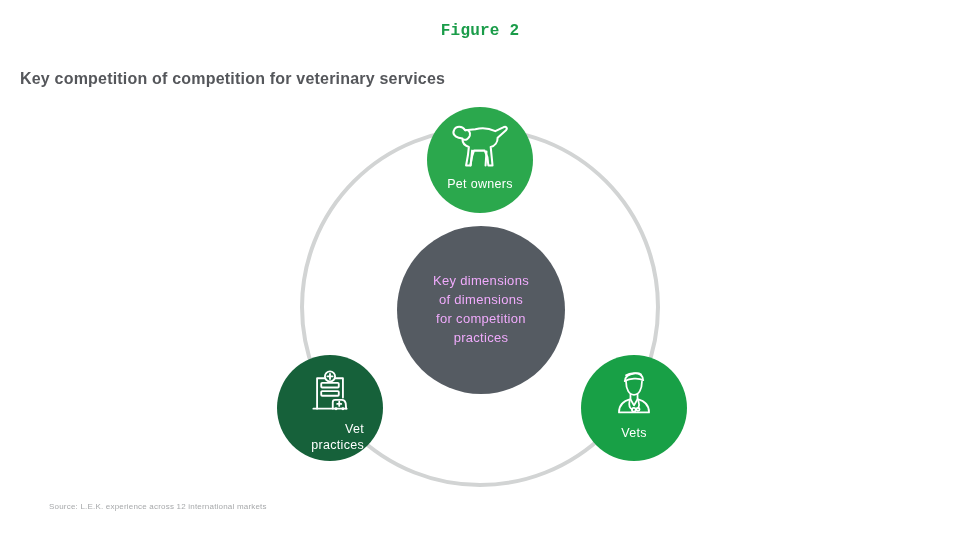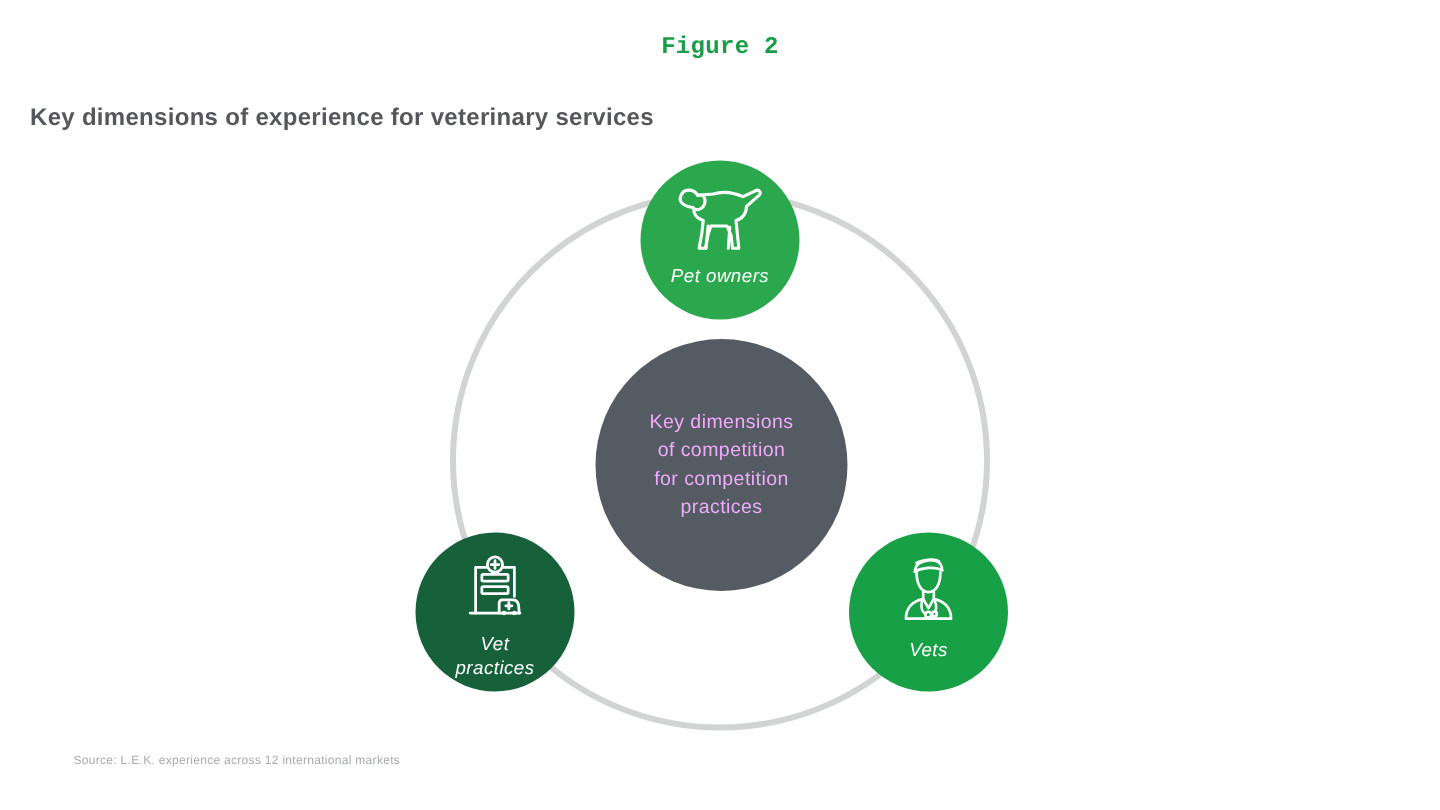--- a/index.html
+++ b/index.html
@@ -44,51 +44,51 @@
   .center-text span { display: block; }
   .node {
     position: absolute;
     width: 106px; height: 106px;
     border-radius: 50%;
     display: flex; flex-direction: column; align-items: center;
     color: #ffffff;
   }
   .node-top   { left: 427px; top: 107px; background: #2ba84d; }
   .node-left  { left: 277px; top: 355px; background: #16613a; }
-  .node-right { left: 566px; top: 355px; background: #18a046; }
+  .node-right { left: 581px; top: 355px; background: #18a046; }
   .node svg { display: block; }
   .node-top svg   { margin-top: 13px; }
   .node-left svg  { margin-top: 14px; }
   .node-right svg { margin-top: 10px; }
   .node-label {
     margin-top: 5px;
     font-size: 12.5px; letter-spacing: 0.3px;
-    text-align: center; line-height: 1.25; font-style: italic;
+    text-align: right; line-height: 1.25;
   }
   .node-left .node-label { width: 68px; }
   .source-note {
     position: absolute; left: 20px; top: 502px;
     font-size: 8px; color: #a7a9ab; letter-spacing: 0.2px; margin-left: 29px;
   }
 </style>
 </head>
 <body>
 
 <div class="page">
 
   <div class="figure-label">Figure 2</div>
 
-  <div class="page-title">Key dimensions of experience for veterinary services</div>
+  <div class="page-title">Key competition of competition for veterinary services</div>
 
   <div class="ring" style="border-color: rgb(210, 212, 212);"></div>
 
   <div class="center-circle" style="background-color: rgb(85, 91, 98);">
     <div class="center-text">
       <span>Key dimensions</span>
-      <span>of competition</span>
+      <span>of dimensions</span>
       <span>for competition</span>
       <span>practices</span>
     </div>
   </div>
 
   <div class="node node-top" style="background-color: rgb(43, 168, 77);">
     <svg width="68" height="52" viewBox="0 0 72 56" fill="none" stroke="#ffffff" stroke-width="2.2" stroke-linecap="round" stroke-linejoin="round">
       <path d="M20 11 C17 6 10 6 8 11 C6 15 9 18 13 19 L17 20 C17 25 20 28 24 29 L23 38 L21 49 L25.5 49 L27.5 39 L29.5 33 L41 33 L44 40 L45 49 L49.5 49 L48.5 39 L47.5 29 C52 28 55 24 55 19 L64 11 C66 9 64 6 61 8 L52.5 12 C46 9 38 8 31 10 Z"></path>
       <path d="M20 11 C24 10 26 13 25 17 C24 20 21 22 18 21"></path>
       <path d="M27.5 33 L26 49"></path>

